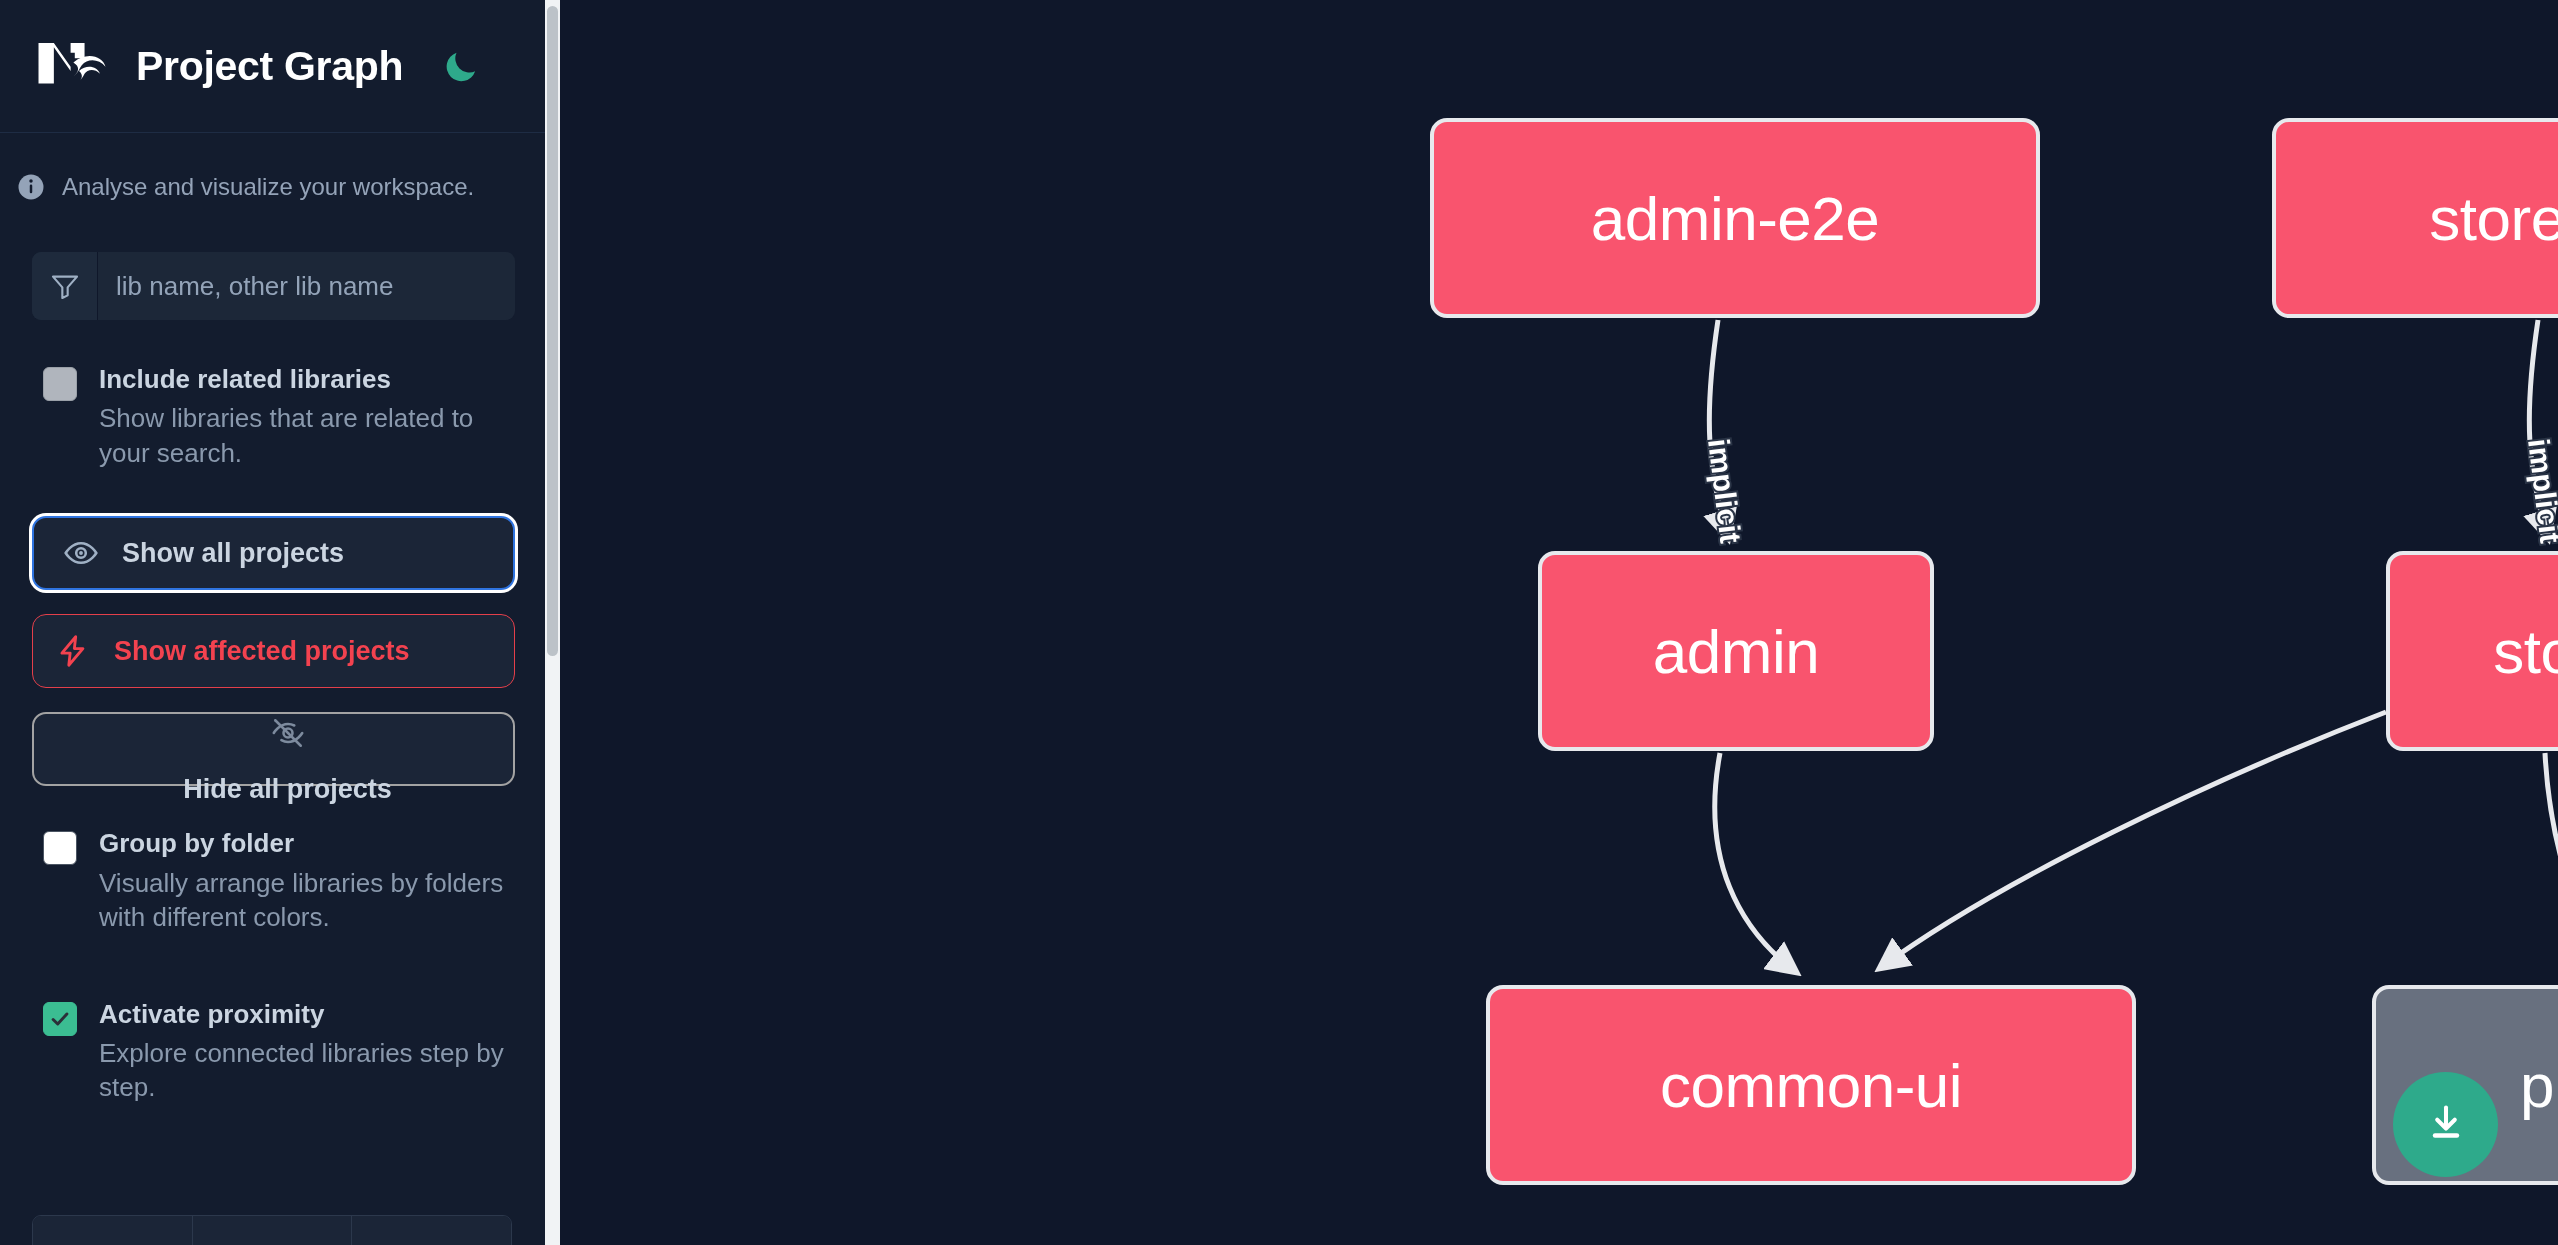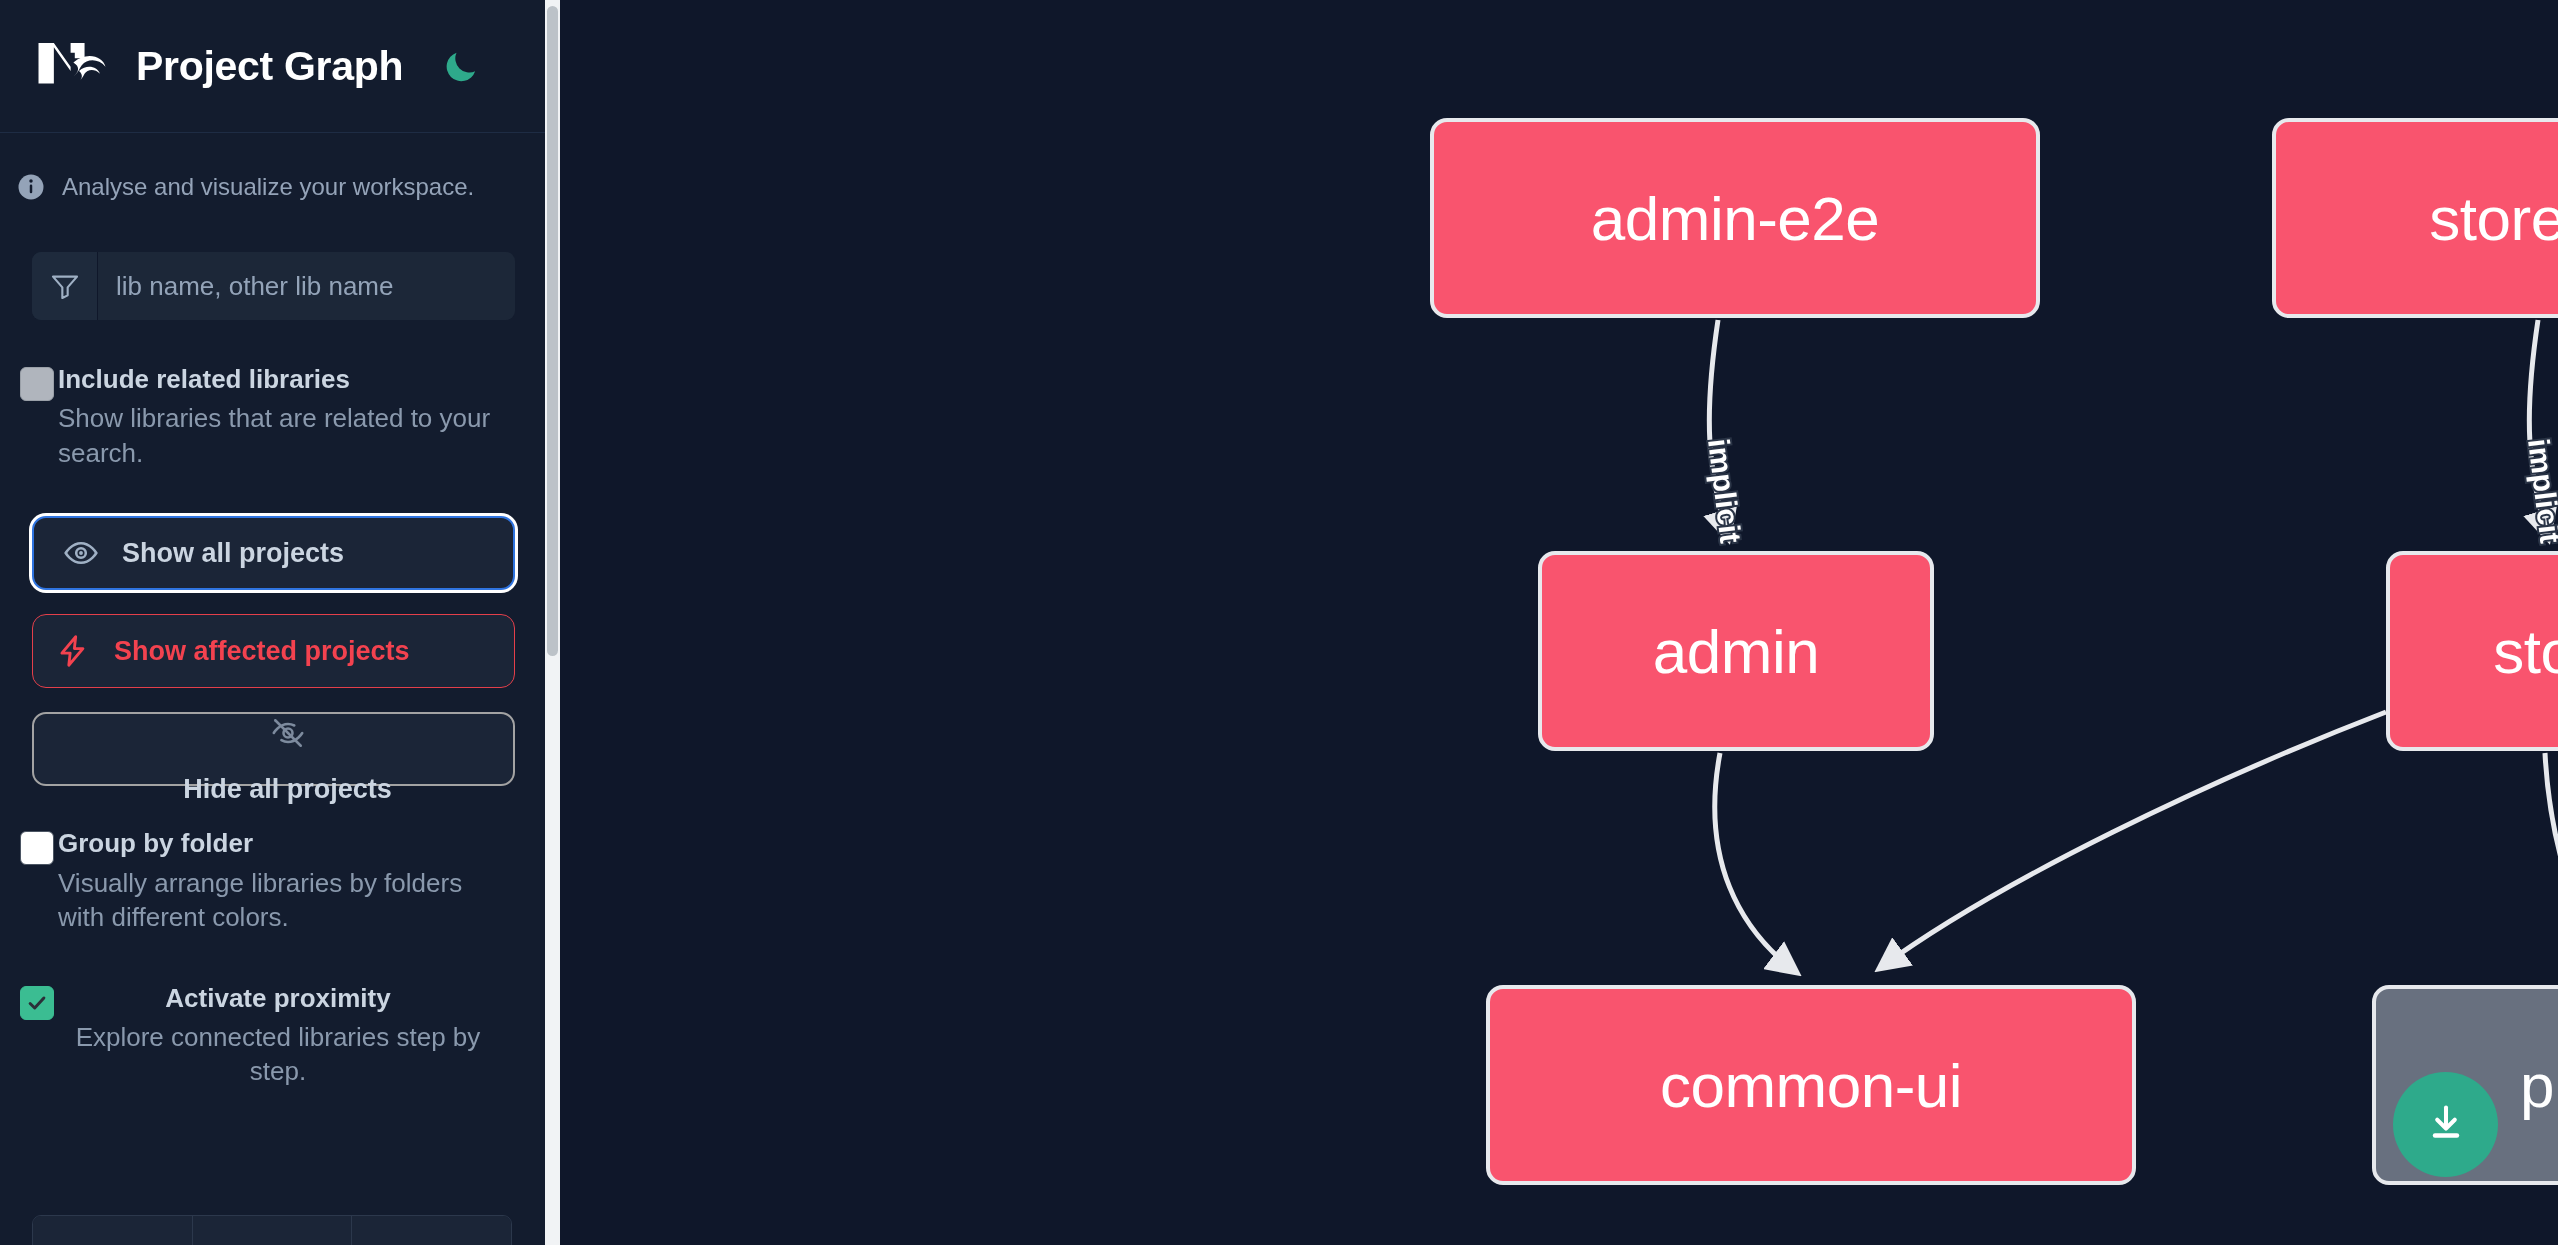--- a/index.html
+++ b/index.html
@@ -59,24 +59,24 @@
     border-right: 1px solid #2a3purple;
     border-right: 1px solid #0f172a;
   }
   .filter-input {
     flex: 1; background: transparent; border: 0; outline: none;
     color: #cbd5e1; font-size: 26px; padding: 0 18px;
     font-family: "Liberation Sans", sans-serif;
   }
   .filter-input::placeholder { color: #93a3b8; }
 
-  .check-block { display: flex; gap: 4px; padding: 0 30px 0 20px; }
+  .check-block { display: flex; gap: 22px; padding: 0 30px 0 43px; }
   .check-block.b1 { margin-top: 42px; }
   .check-block.b2 { margin-top: 40px; }
-  .check-block.b3 { margin-top: 46px; text-align: center; }
+  .check-block.b3 { margin-top: 62px; }
 
   .cbox {
     flex: 0 0 34px; width: 34px; height: 34px;
     border-radius: 6px; margin-top: 5px;
     cursor: pointer;
     display: flex; align-items: center; justify-content: center;
   }
   .cbox.disabled { background: #b0b5bd; border: 1px solid #9aa0a8; }
   .cbox.unchecked { background: #ffffff; border: 1px solid #4b5563; }
   .cbox.checked { background: #3bbd92; border: 1px solid #3bbd92; }

